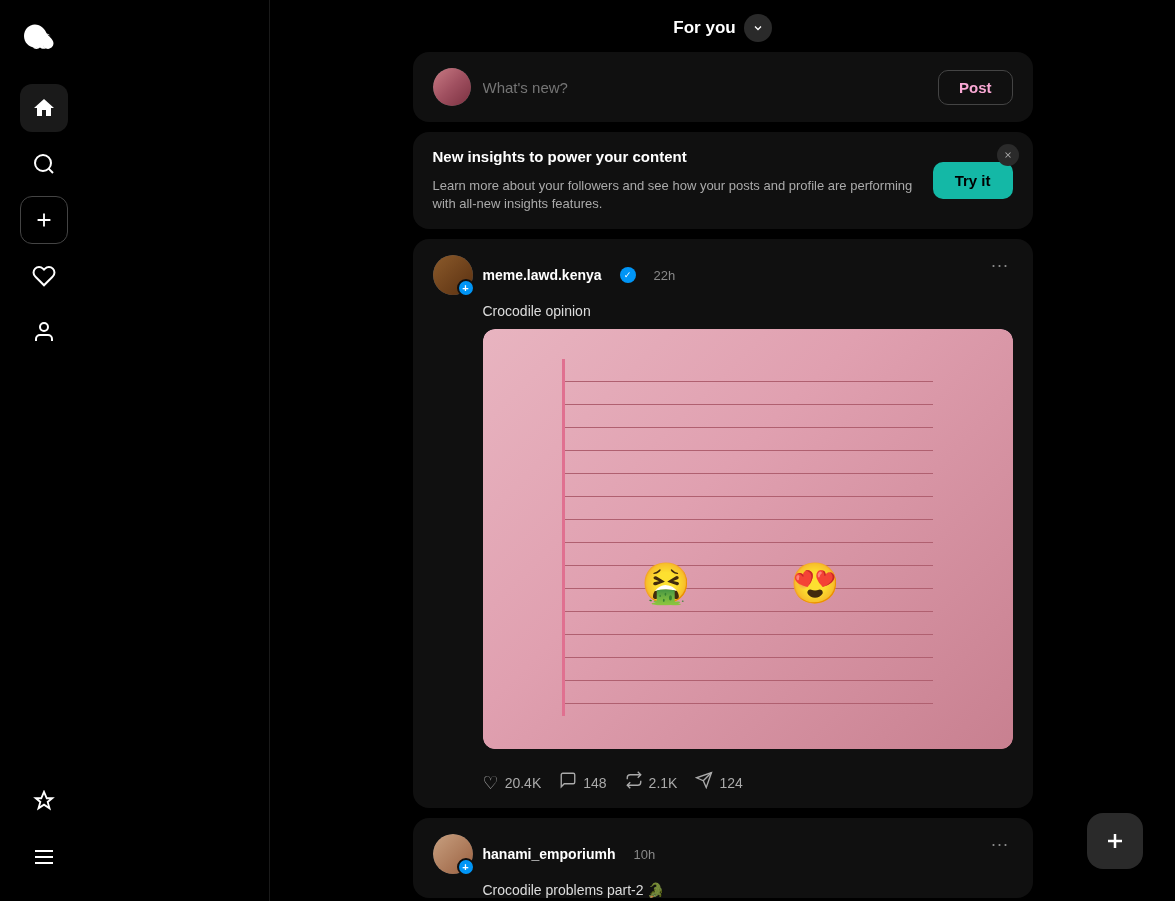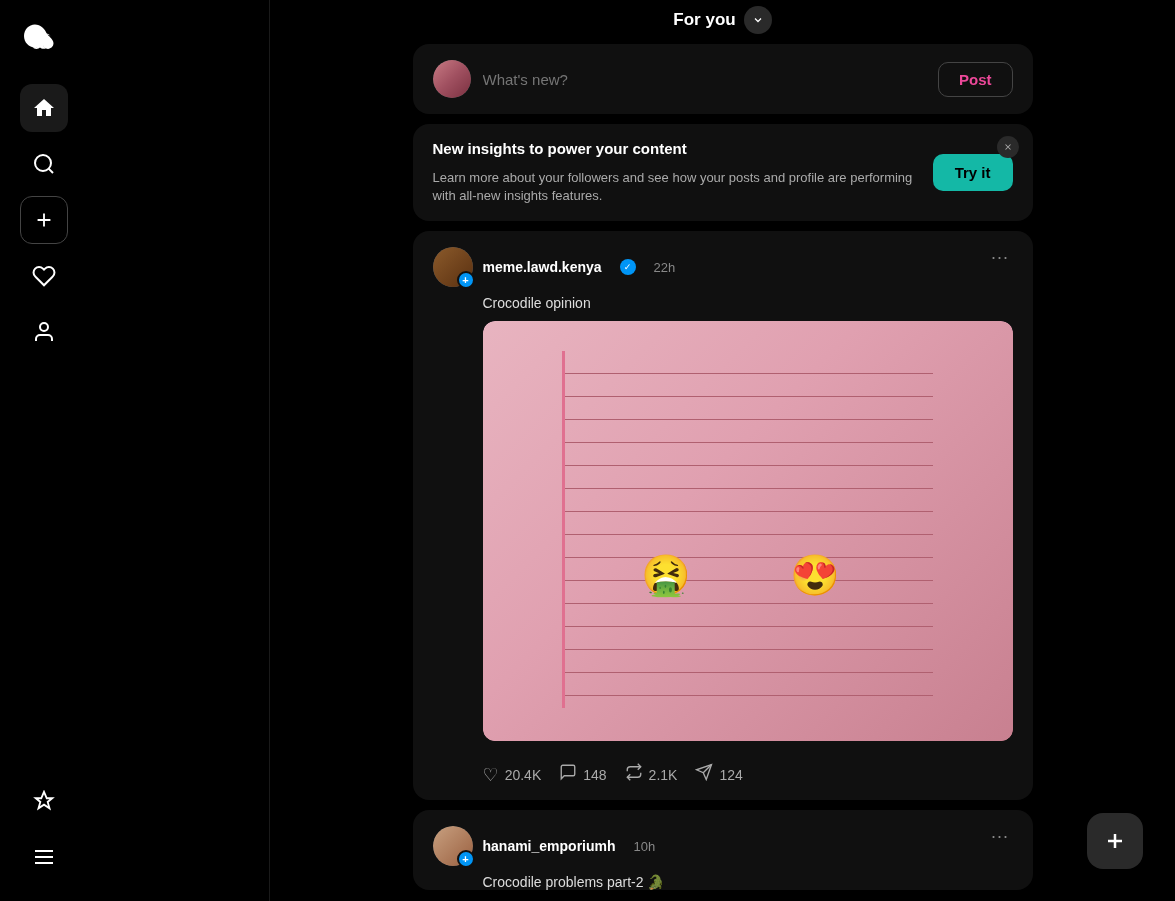--- a/index.html
+++ b/index.html
@@ -80,21 +80,21 @@
       align-items: center;
     }
 
     
     .feed-header {
       width: 100%;
       max-width: 620px;
       display: flex;
       align-items: center;
       justify-content: center;
-      padding: 6px 0 10px;
+      padding: 14px 0 10px;
       position: sticky;
       top: 0;
       background: #000;
       z-index: 10;
     }
 
     .feed-title-btn {
       display: flex;
       align-items: center;
       gap: 8px;
@@ -156,21 +156,21 @@
       border: none;
       color: #5eead4;
       font-size: 15px;
       outline: none;
       cursor: pointer;
     }
 
     .post-btn {
       background: none;
       border: 1.5px solid #444;
-      color: #ec4899;
+      color: #f9a8d4;
       border-radius: 10px;
       padding: 8px 20px;
       font-size: 15px;
       font-weight: 600;
       cursor: pointer;
     }
 
     
     .insights-banner {
       background: #101010;

